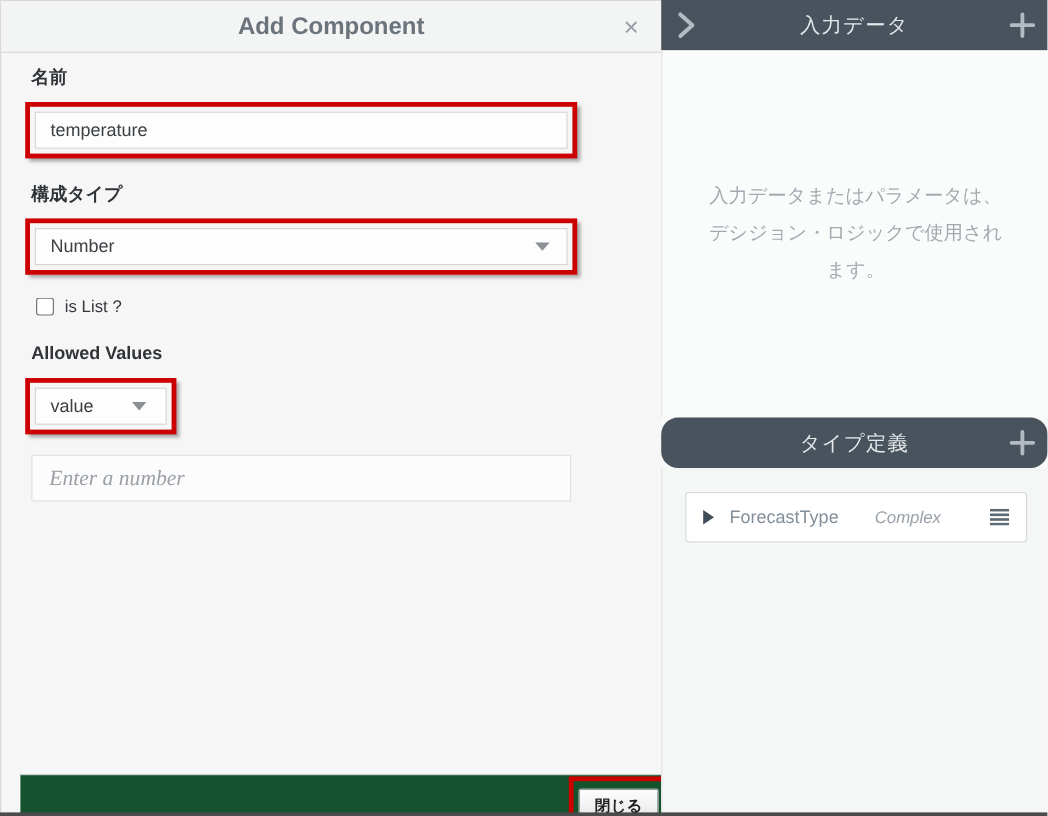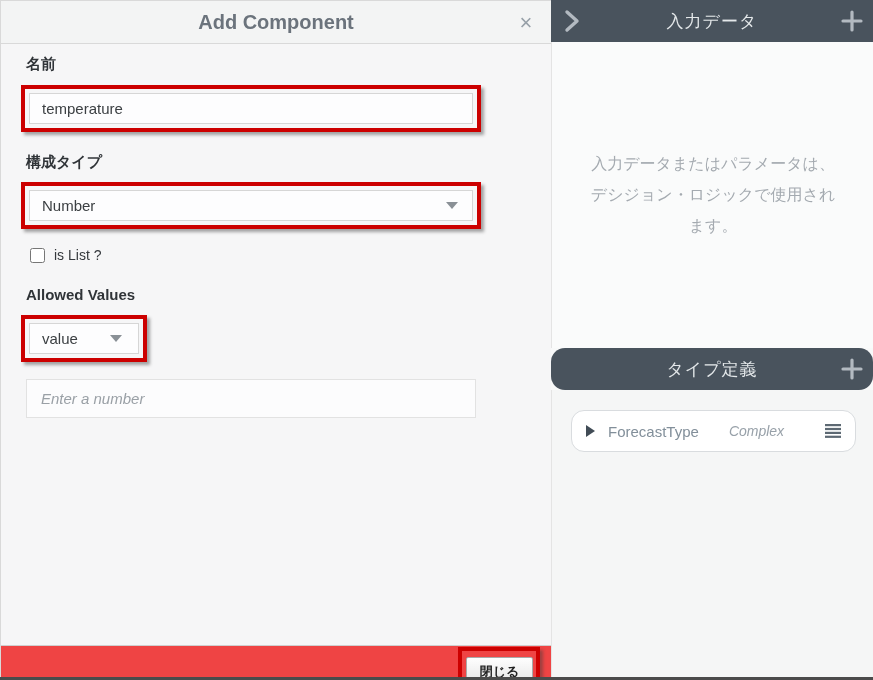--- a/index.html
+++ b/index.html
@@ -57,27 +57,27 @@
   }
   .checkbox-row {
     position:absolute; left:29px; top:246px;
     display:flex; align-items:center; gap:9px;
   }
   .checkbox-row input { width:15px; height:15px; margin:0; }
   .checkbox-label { font-size:14px; color:#34383c; }
   .plain-input {
     position:absolute; left:25px; top:378px; width:450px; height:39px;
     background:#fcfcfd; border:1px solid #e2e2e2;
-    font-family:Liberation Sans, sans-serif;
-    font-size:15px; color:#3c4043; padding:0 14px;
+    font-family:Liberation Serif, serif;
+    font-size:18px; color:#3c4043; padding:0 14px;
   }
   .plain-input::placeholder { color:#9aa0a6; font-style:italic; opacity:1; }
   .dialog-footer {
-    position:absolute; left:0; top:644px; width:551px; height:36px;
-    border-top:1px solid #cfcfcf; background:#ef4444;
+    position:absolute; left:16px; top:644px; width:551px; height:36px;
+    border-top:1px solid #cfcfcf; background:#14532d;
   }
   .close-btn {
     position:absolute; left:4px; top:6px; width:67px; height:30px;
     background:linear-gradient(#fefefe,#e3e3e3);
     border:1px solid #a9a9a9; border-radius:2px;
     font-family:"Liberation Sans", sans-serif;
     font-size:13px; font-weight:bold; color:#222; cursor:pointer;
   }
 
   
@@ -105,21 +105,21 @@
     position:absolute; left:11px; top:106px; width:300px;
     text-align:center; font-size:16px; line-height:31px;
     color:#a4aab0; white-space:pre-line;
   }
   .panel-body-2 {
     position:absolute; left:0; top:390px; width:100%; height:290px;
     background:#f5f6f6; border-left:1px solid #e4e4e4;
   }
   .type-card {
     position:absolute; left:19px; top:20px; width:285px; height:42px;
-    background:#ffffff; border:1px solid #d9dcdf; border-radius:13px;
+    background:#ffffff; border:1px solid #d9dcdf; border-radius:3px;
     display:flex; align-items:center; padding:0 14px; cursor:pointer;
   }
   .expand-arrow {
     width:0; height:0;
     border-top:6px solid transparent; border-bottom:6px solid transparent;
     border-left:9px solid #414c56; flex:0 0 auto;
   }
   .type-name { font-size:15px; color:#828f9a; margin-left:13px; }
   .type-kind { font-size:14px; font-style:italic; color:#98a1a9; margin-left:30px; }
   .menu-icon { margin-left:auto; display:flex; }

